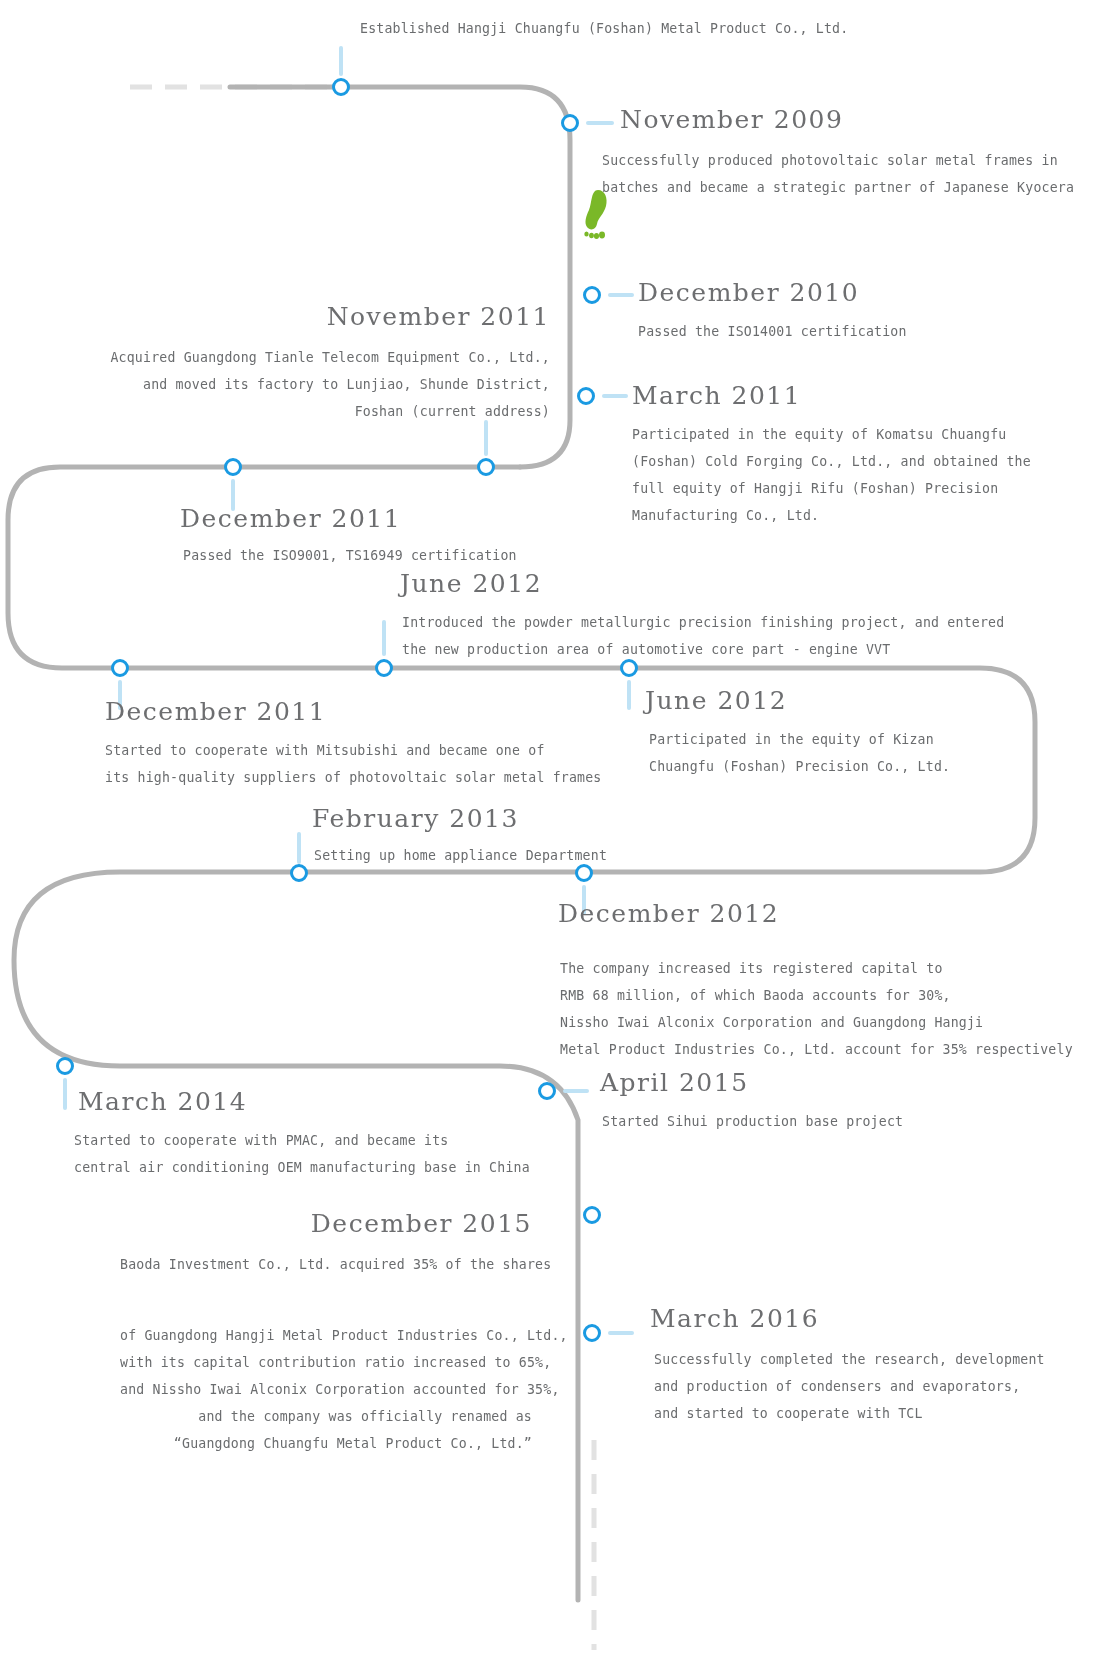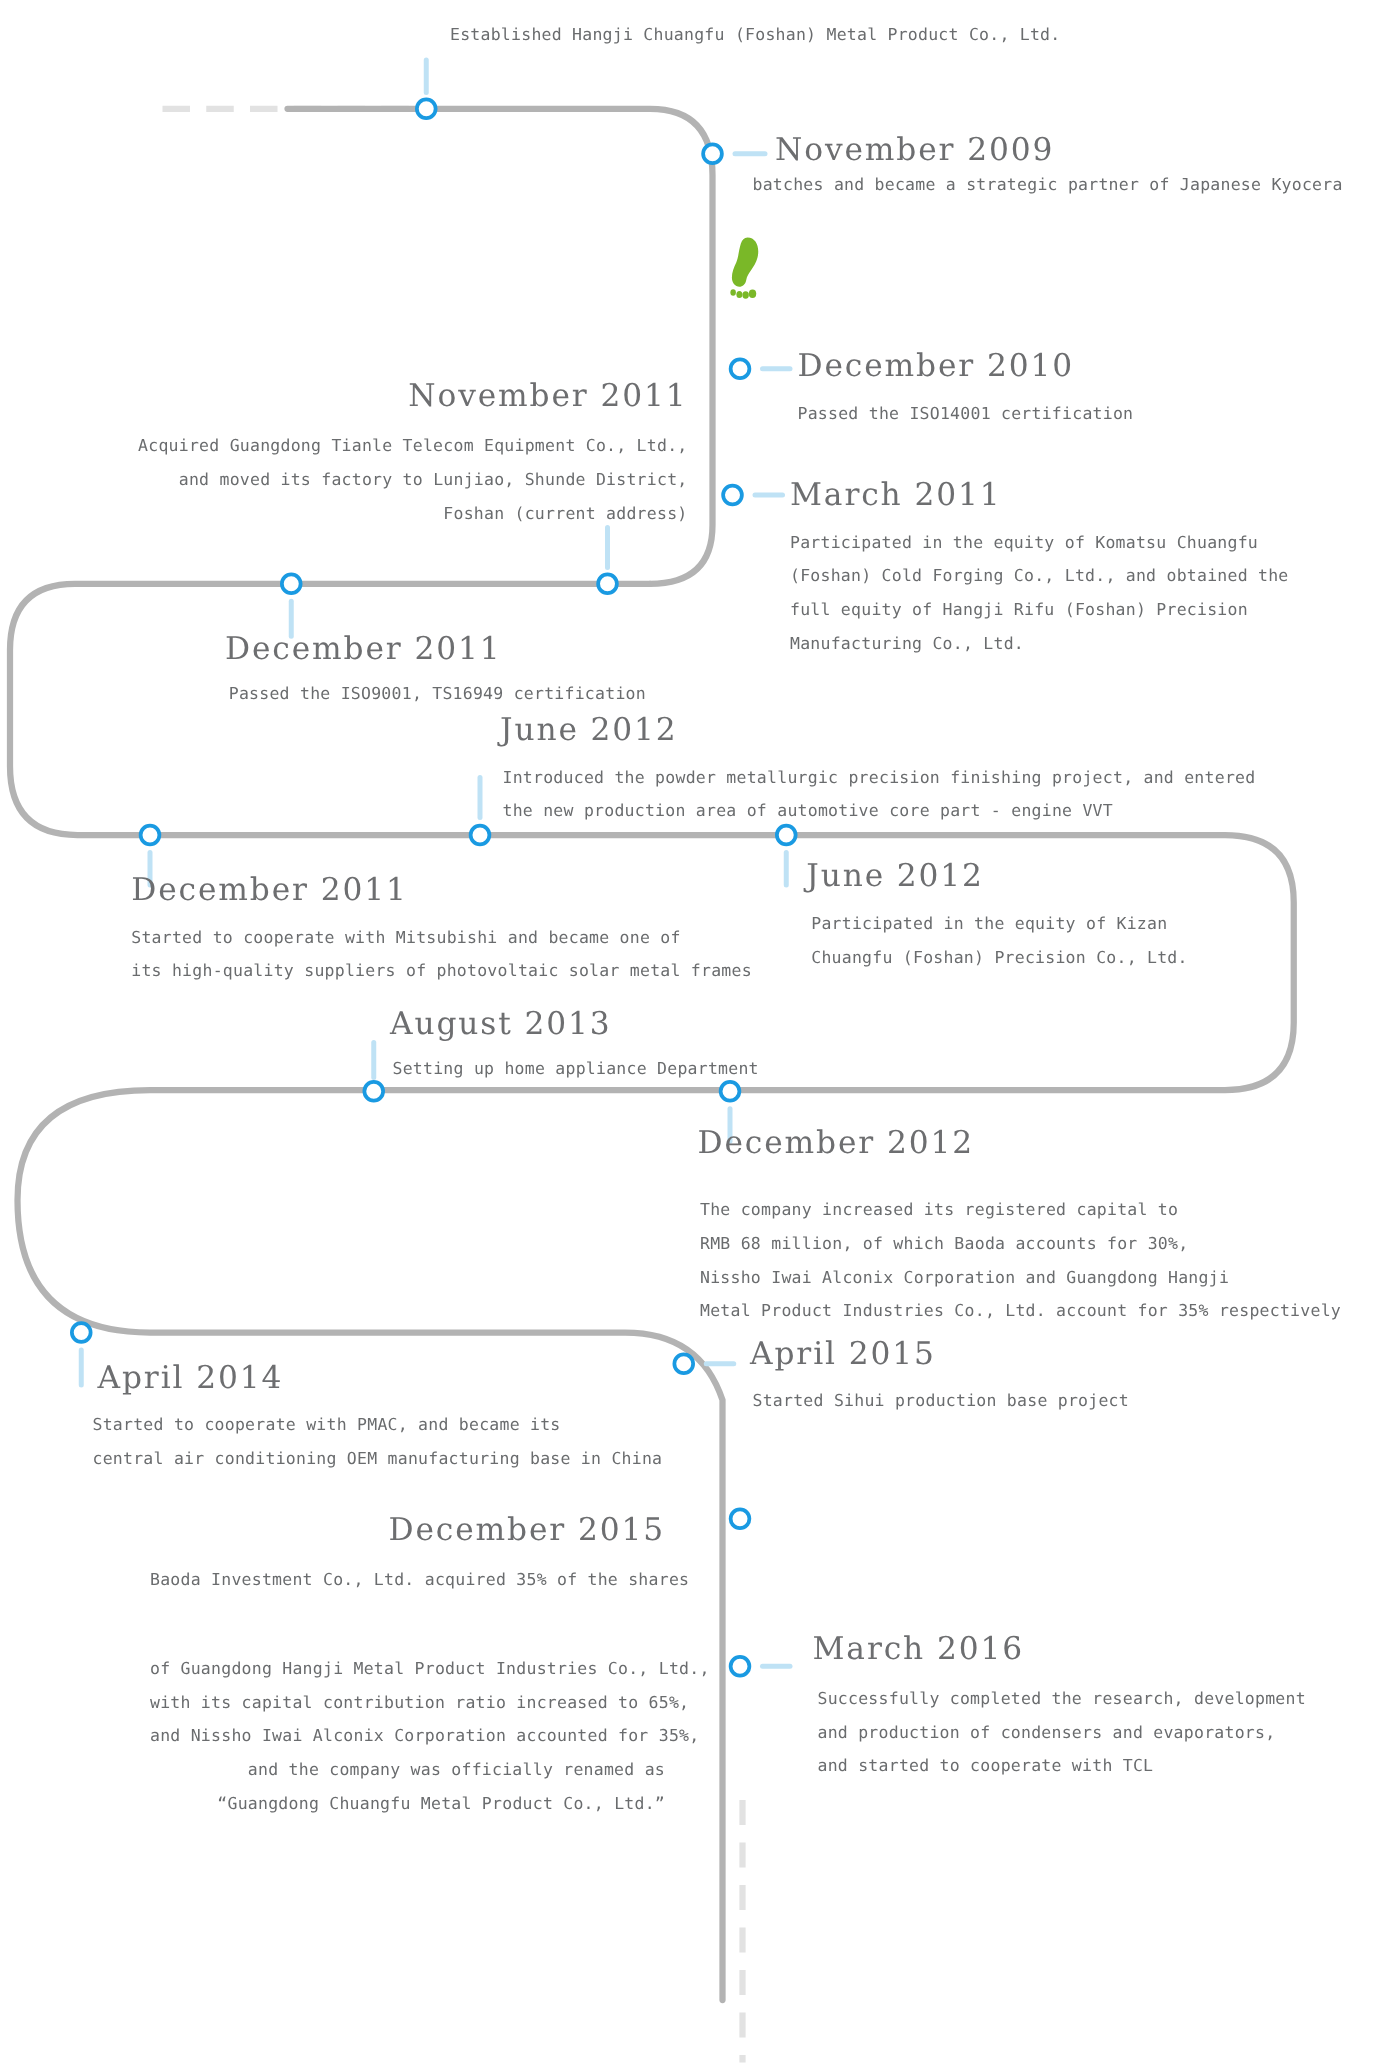--- a/index.html
+++ b/index.html
@@ -119,20 +119,21 @@
   <div class="tick v" style="left:65px;  top:1078px; height:32px;"></div>
   <div class="tick h" style="left:563px; top:1091px; width:26px;"></div>
   <div class="tick h" style="left:608px; top:1333px; width:26px;"></div>
 
   <div class="evt" style="left:360px; top:6px;">
     <div class="desc" style="margin-top:9px;">Established Hangji Chuangfu (Foshan) Metal Product Co., Ltd.</div>
   </div>
 
   <div class="evt" style="left:620px; top:106px;">
     <div class="date">November 2009</div>
+    <div class="desc" style="margin-top:12px; margin-left:-18px;">Successfully produced photovoltaic solar metal frames in</div>
     <div class="desc" style="margin-left:-18px;">batches and became a strategic partner of Japanese Kyocera</div>
   </div>
 
   <div class="evt" style="left:638px; top:279px;">
     <div class="date">December 2010</div>
     <div class="desc" style="margin-top:10px;">Passed the ISO14001 certification</div>
   </div>
 
   <div class="evt right-align" style="left:110px; top:303px; width:440px;">
     <div class="date">November 2011</div>
@@ -166,34 +167,34 @@
     <div class="desc">its high-quality suppliers of photovoltaic solar metal frames</div>
   </div>
 
   <div class="evt" style="left:645px; top:687px;">
     <div class="date">June 2012</div>
     <div class="desc" style="margin-top:10px; margin-left:4px;">Participated in the equity of Kizan</div>
     <div class="desc" style="margin-left:4px;">Chuangfu (Foshan) Precision Co., Ltd.</div>
   </div>
 
   <div class="evt" style="left:312px; top:805px;">
-    <div class="date">August 2013</div>
+    <div class="date">February 2013</div>
     <div class="desc" style="margin-top:8px; margin-left:2px;">Setting up home appliance Department</div>
   </div>
 
   <div class="evt" style="left:558px; top:900px;">
     <div class="date">December 2012</div>
     <div class="desc" style="margin-top:26px; margin-left:2px;">The company increased its registered capital to</div>
     <div class="desc" style="margin-left:2px;">RMB 68 million, of which Baoda accounts for 30%,</div>
     <div class="desc" style="margin-left:2px;">Nissho Iwai Alconix Corporation and Guangdong Hangji</div>
     <div class="desc" style="margin-left:2px;">Metal Product Industries Co., Ltd. account for 35% respectively</div>
   </div>
 
   <div class="evt" style="left:78px; top:1088px;">
-    <div class="date">April 2014</div>
+    <div class="date">March 2014</div>
     <div class="desc" style="margin-top:10px; margin-left:-4px;">Started to cooperate with PMAC, and became its</div>
     <div class="desc" style="margin-left:-4px;">central air conditioning OEM manufacturing base in China</div>
   </div>
 
   <div class="evt" style="left:600px; top:1069px;">
     <div class="date">April 2015</div>
     <div class="desc" style="margin-top:10px; margin-left:2px;">Started Sihui production base project</div>
   </div>
 
   <div class="evt right-align" style="left:100px; top:1210px; width:432px;">

